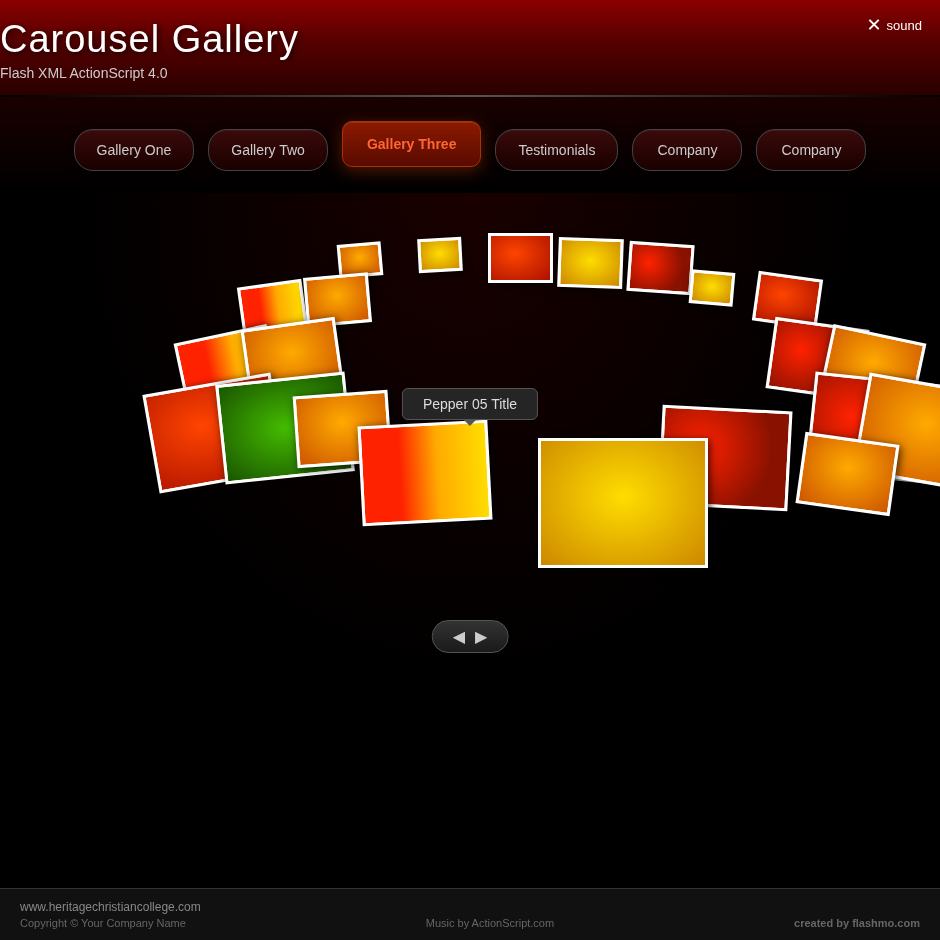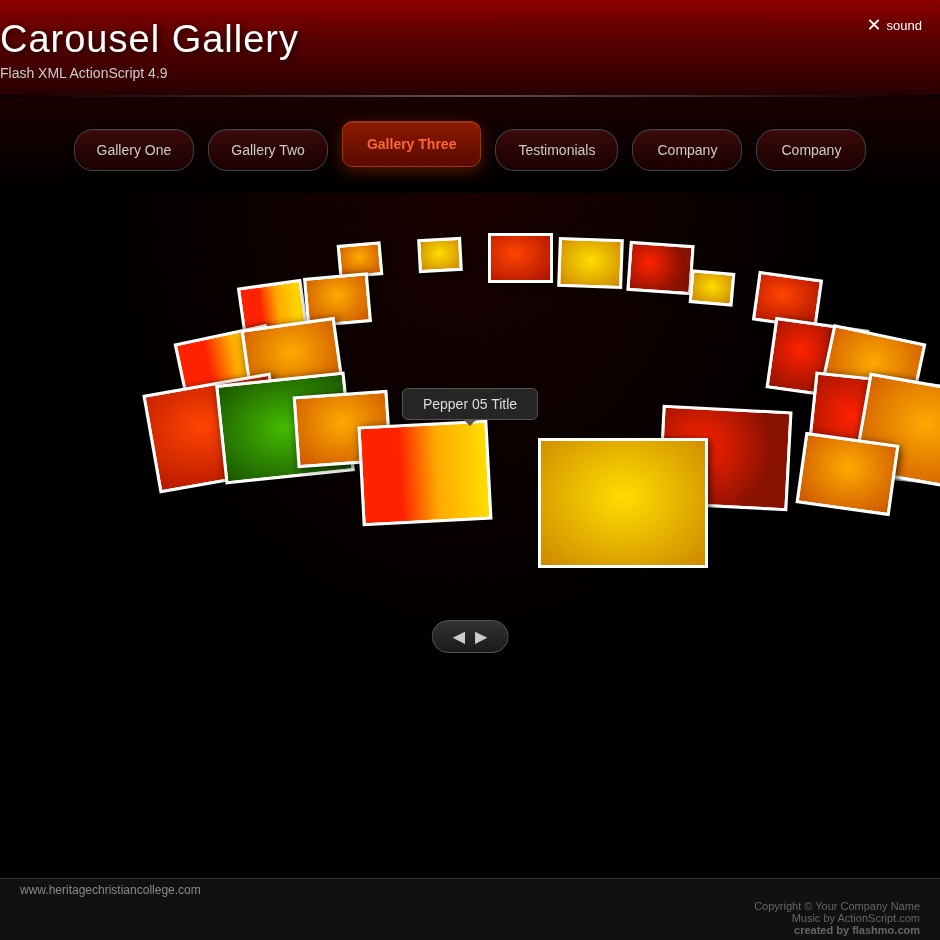--- a/index.html
+++ b/index.html
@@ -169,34 +169,33 @@
       cursor: pointer;
     }
 
     
     .footer {
       position: absolute;
       bottom: 0;
       width: 100%;
       background: #111;
       border-top: 1px solid #333;
-      padding: 4px 20px;
+      padding: 11px 20px;
     }
 
     .footer-website {
       color: #888;
       font-size: 12px;
       margin-bottom: 3px;
     }
 
     .footer-bottom {
       display: flex;
       justify-content: space-between;
-      align-items: flex-end;
-      flex-direction: column;
+      align-items: flex-start;
     }
 
     .footer-copyright {
       color: #666;
       font-size: 11px;
     }
 
     .footer-music {
       color: #666;
       font-size: 11px;
@@ -268,21 +267,21 @@
     .vb-yellow::before { background: radial-gradient(ellipse at 50% 45%, #ffdd00, #cc8800); }
     .vb-green-bg::before { background: radial-gradient(ellipse at 50% 50%, #44bb00, #1a5500); }
     .vb-multi::before { background: linear-gradient(to right, #ff2200 30%, #ffaa00 60%, #ffdd00 100%); }
     .vb-tomatoes::before { background: radial-gradient(circle at 30% 40%, #ff2200, #881100 70%); }
   </style>
 </head>
 <body>
 
 <div class="header">
   <h1 class="header-title">Carousel Gallery</h1>
-  <p class="header-subtitle">Flash XML ActionScript 4.9</p>
+  <p class="header-subtitle">Flash XML ActionScript 4.0</p>
   <div class="sound-btn">
     <span class="sound-icon">✕</span>
     <span>sound</span>
   </div>
 </div>
 <div class="header-divider"></div>
 
 <div class="nav-area">
   <button class="nav-btn">Gallery One</button>
   <button class="nav-btn">Gallery Two</button>

